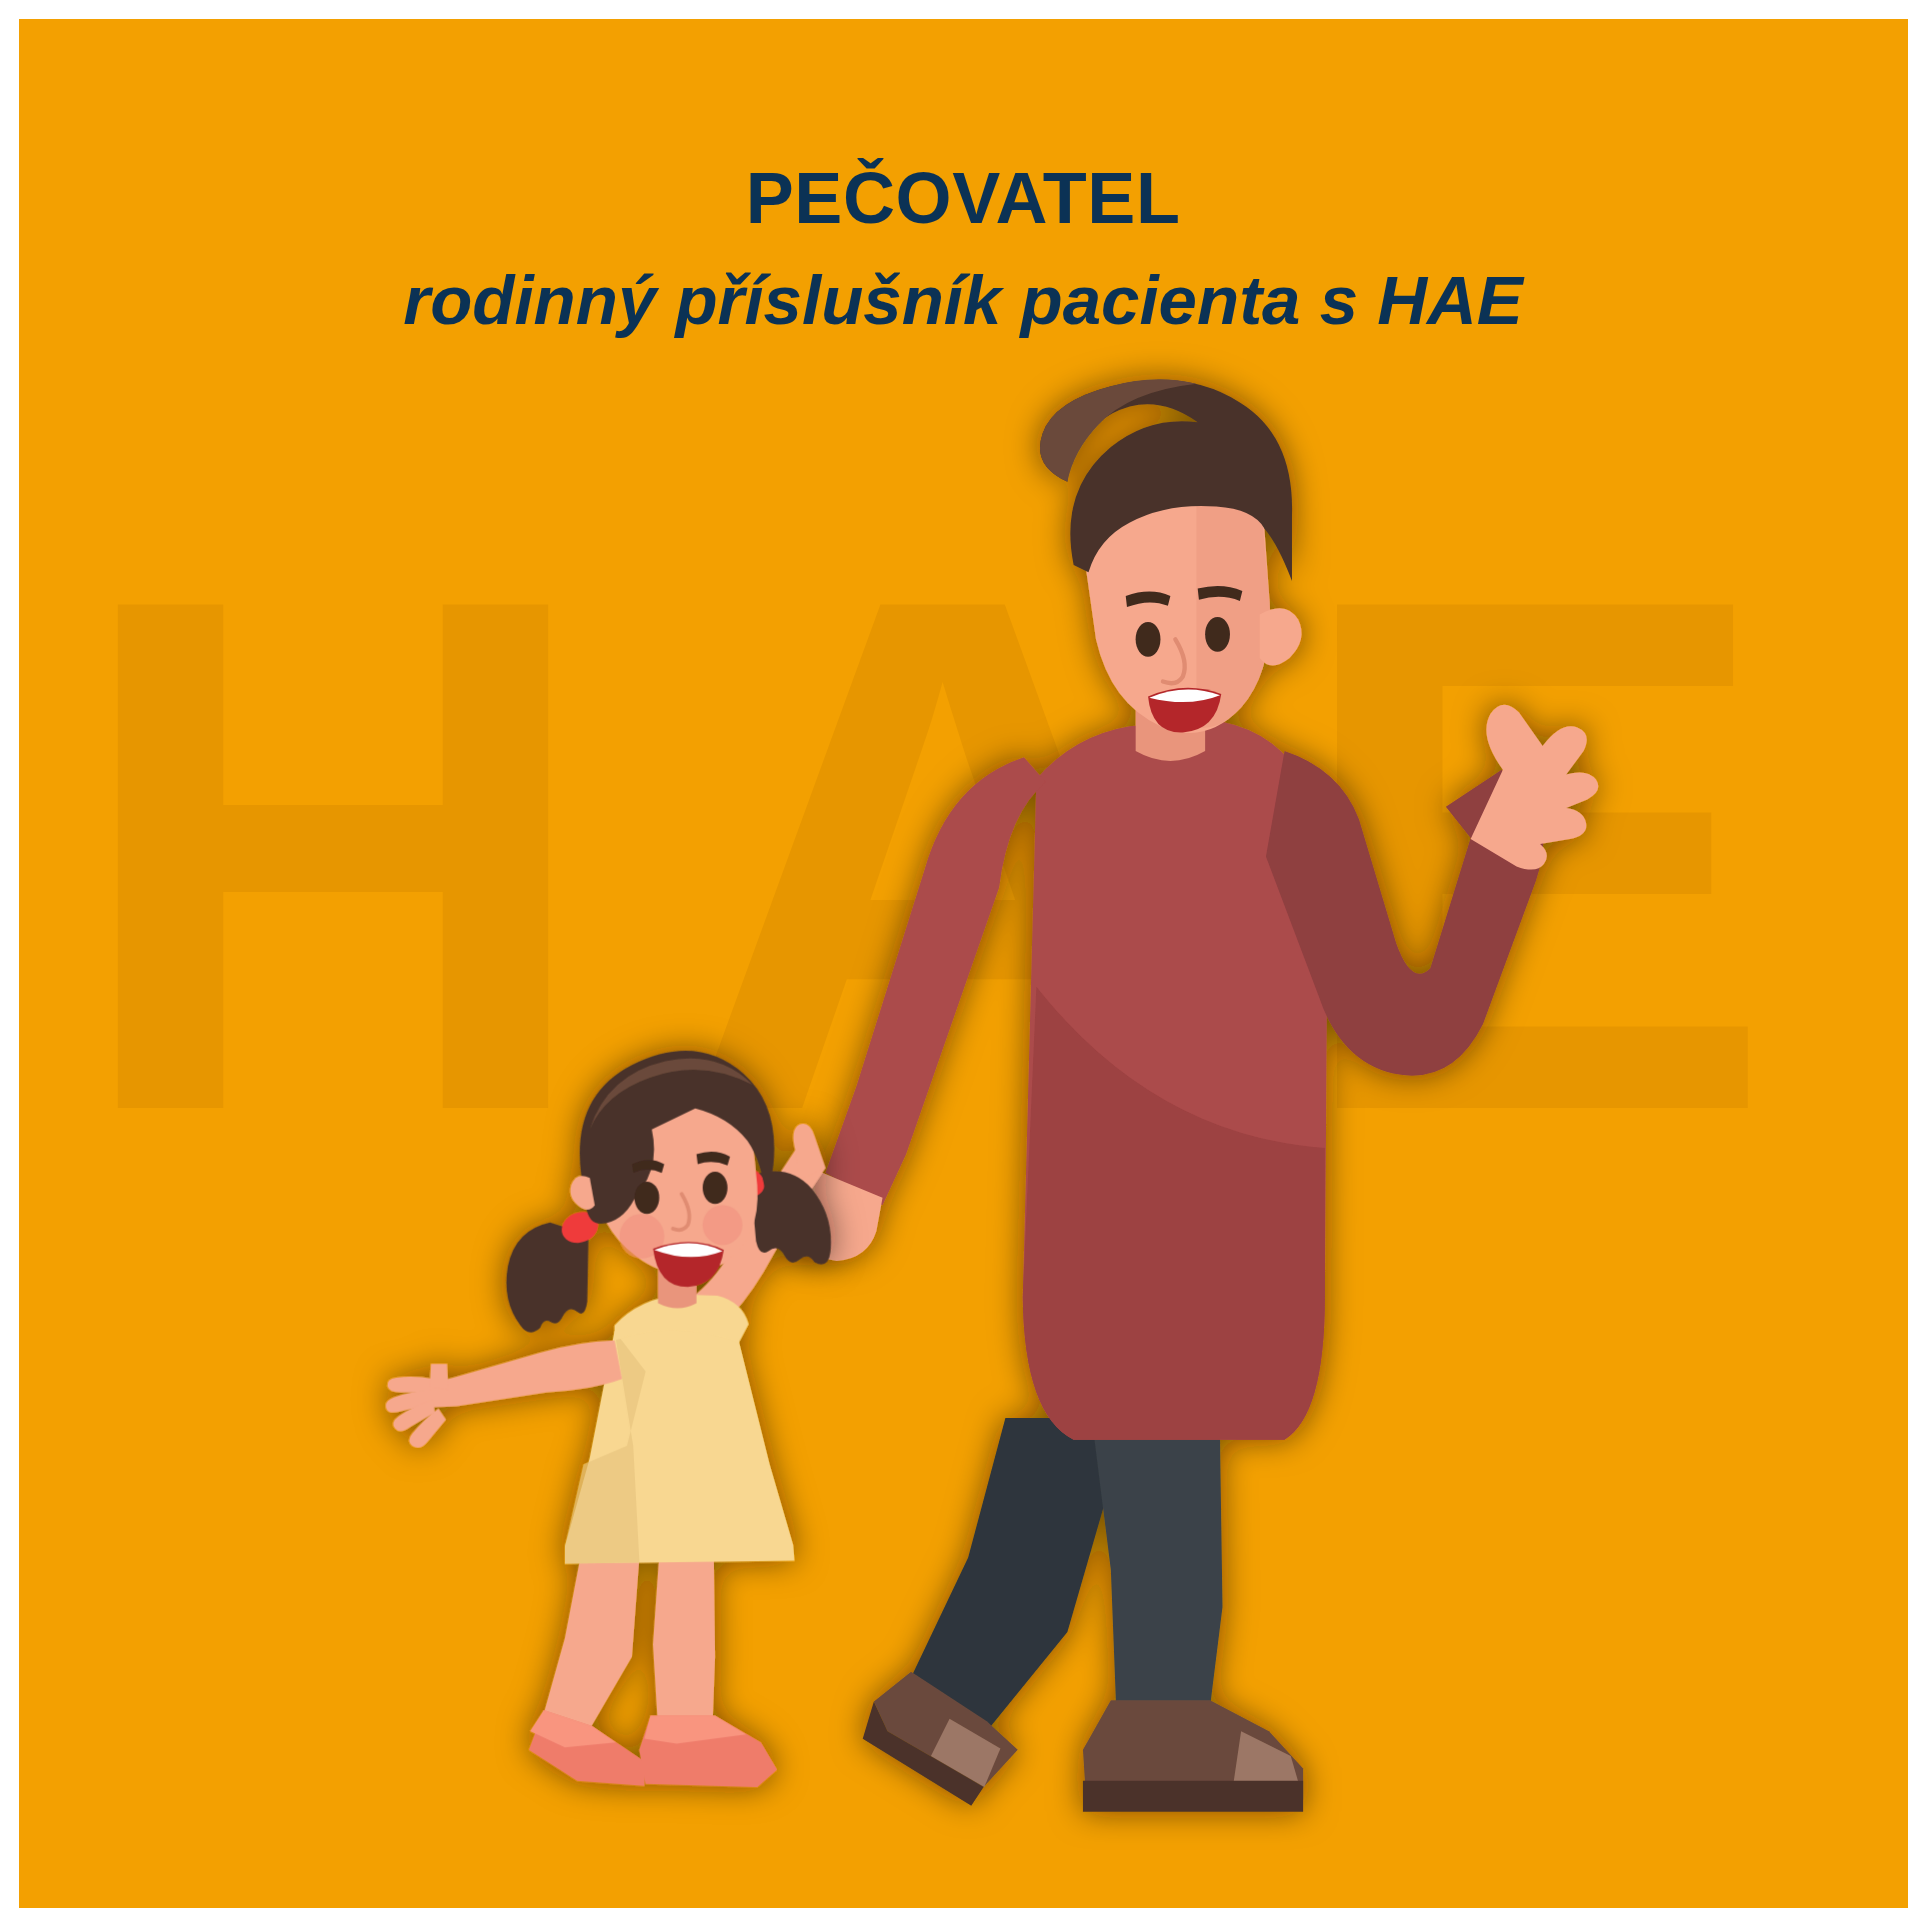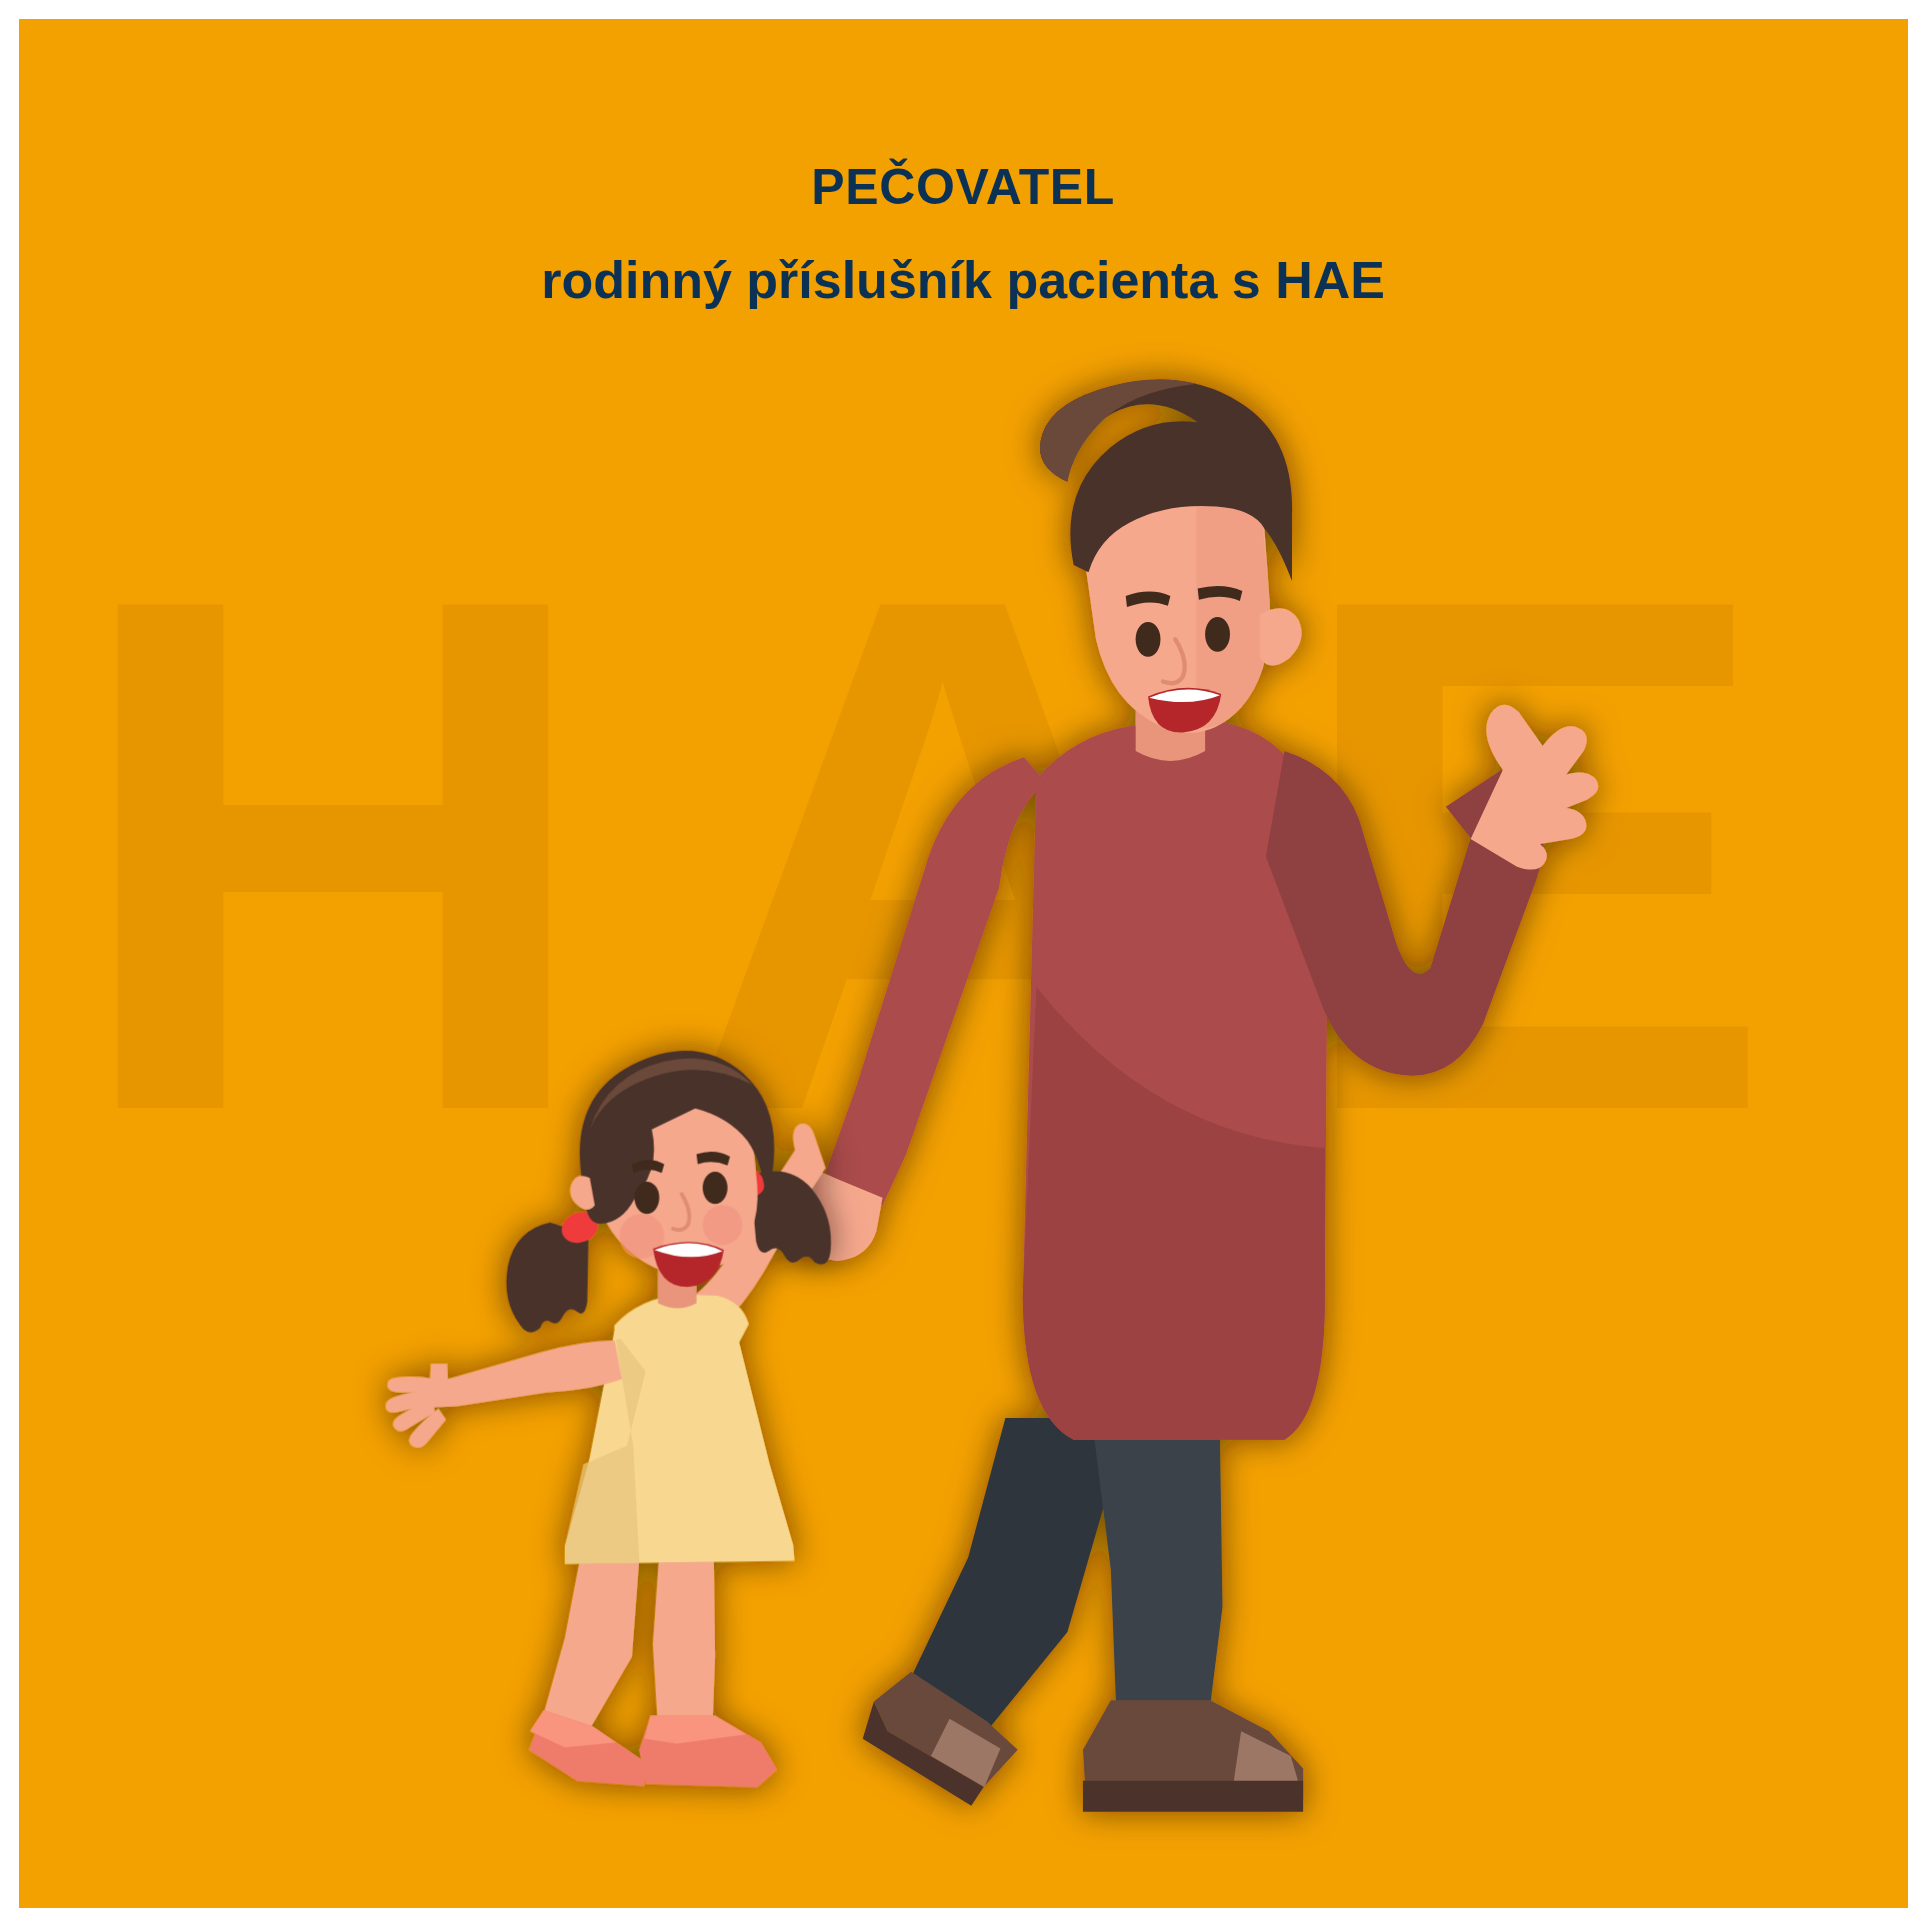--- a/index.html
+++ b/index.html
@@ -53,33 +53,34 @@
 
   
   #title-block {
     position: absolute;
     left: 0;
     top: 143px;
     width: 100%;
     text-align: center;
   }
   #page-title {
-    font-size: 50px;
+    font-size: 72px;
     font-weight: bold;
     color: #0b3255;
     letter-spacing: 0.6px;
     line-height: 1.0;
     margin: 0;
   }
   #page-subtitle {
-    margin-top: 42px;
-    font-size: 52px;
+    margin-top: 32px;
+    font-size: 69px;
     font-weight: bold;
     color: #0b3255;
     line-height: 1.0;
+    font-style: italic;
   }
   #page-subtitle .strong {
     font-weight: bold;
   }
 
   
   #illustration {
     position: absolute;
     left: 0;
     top: 0;

